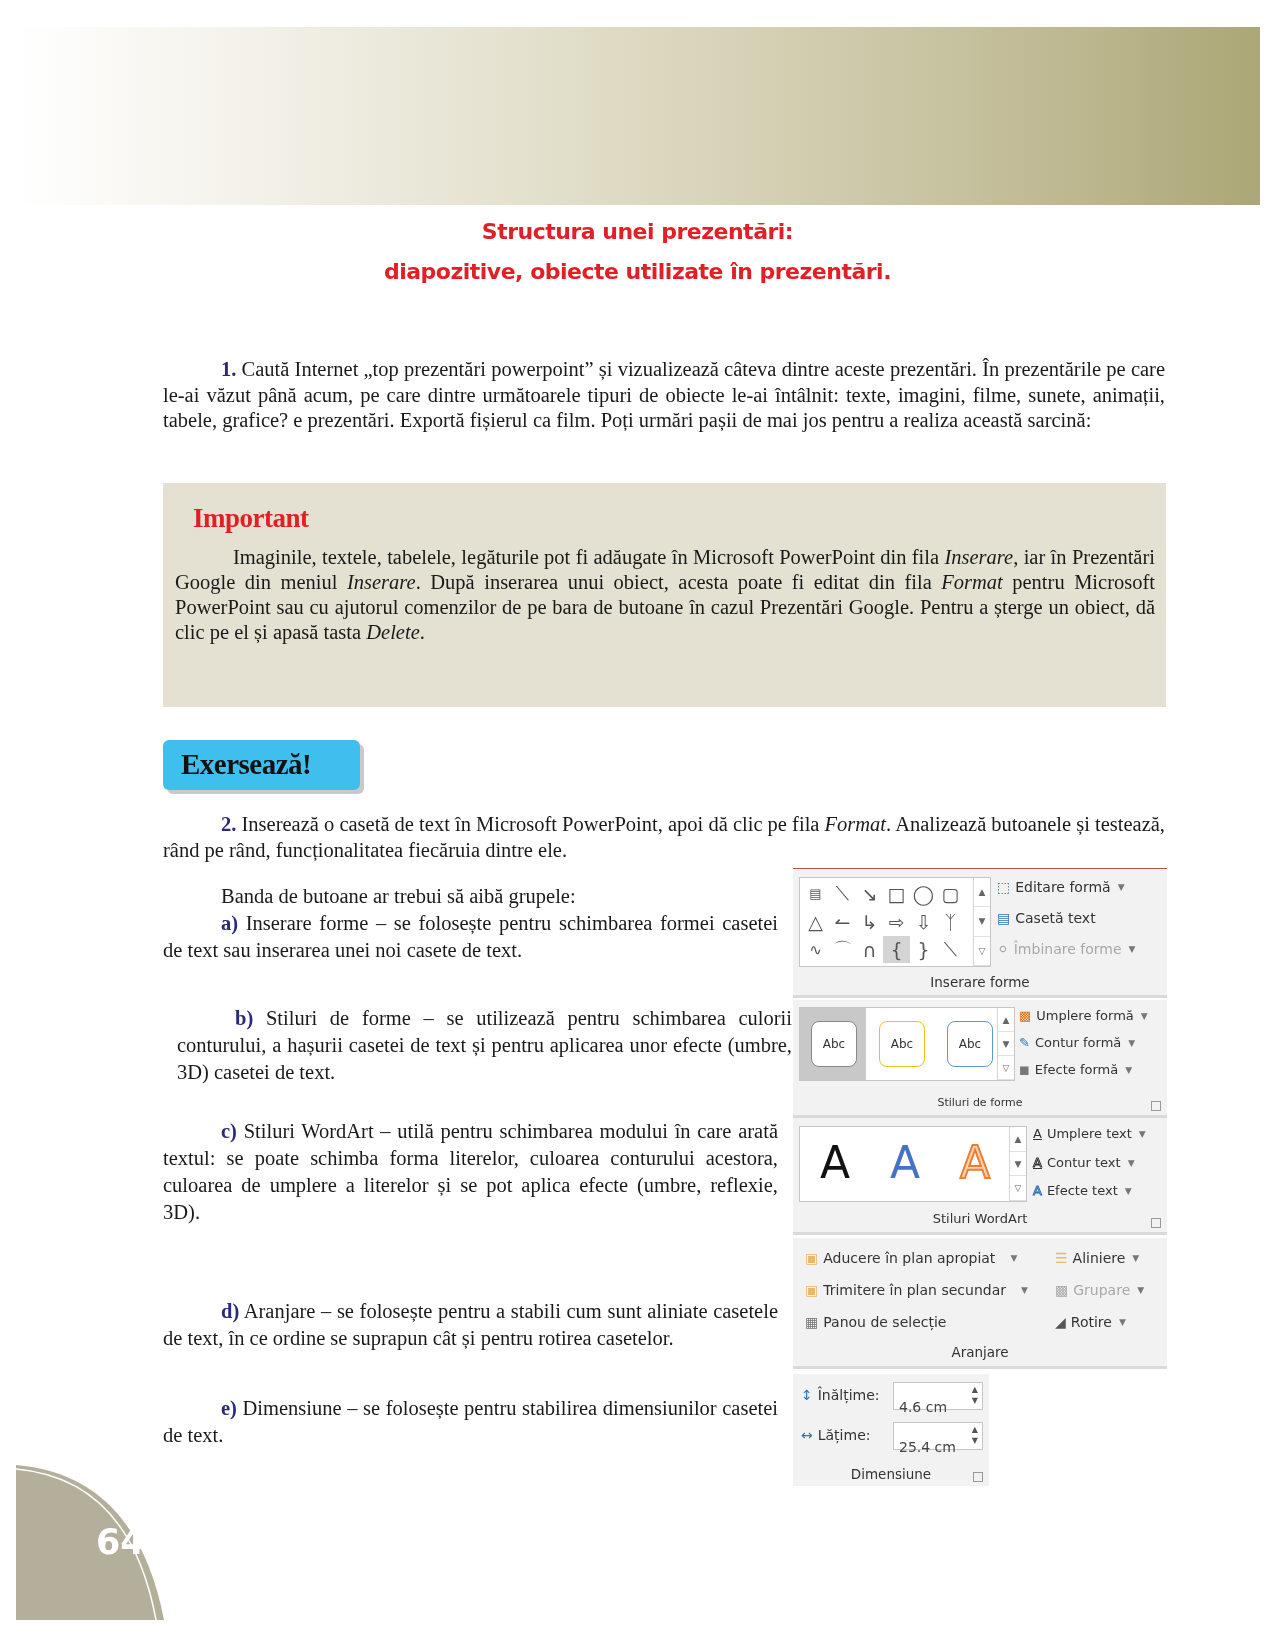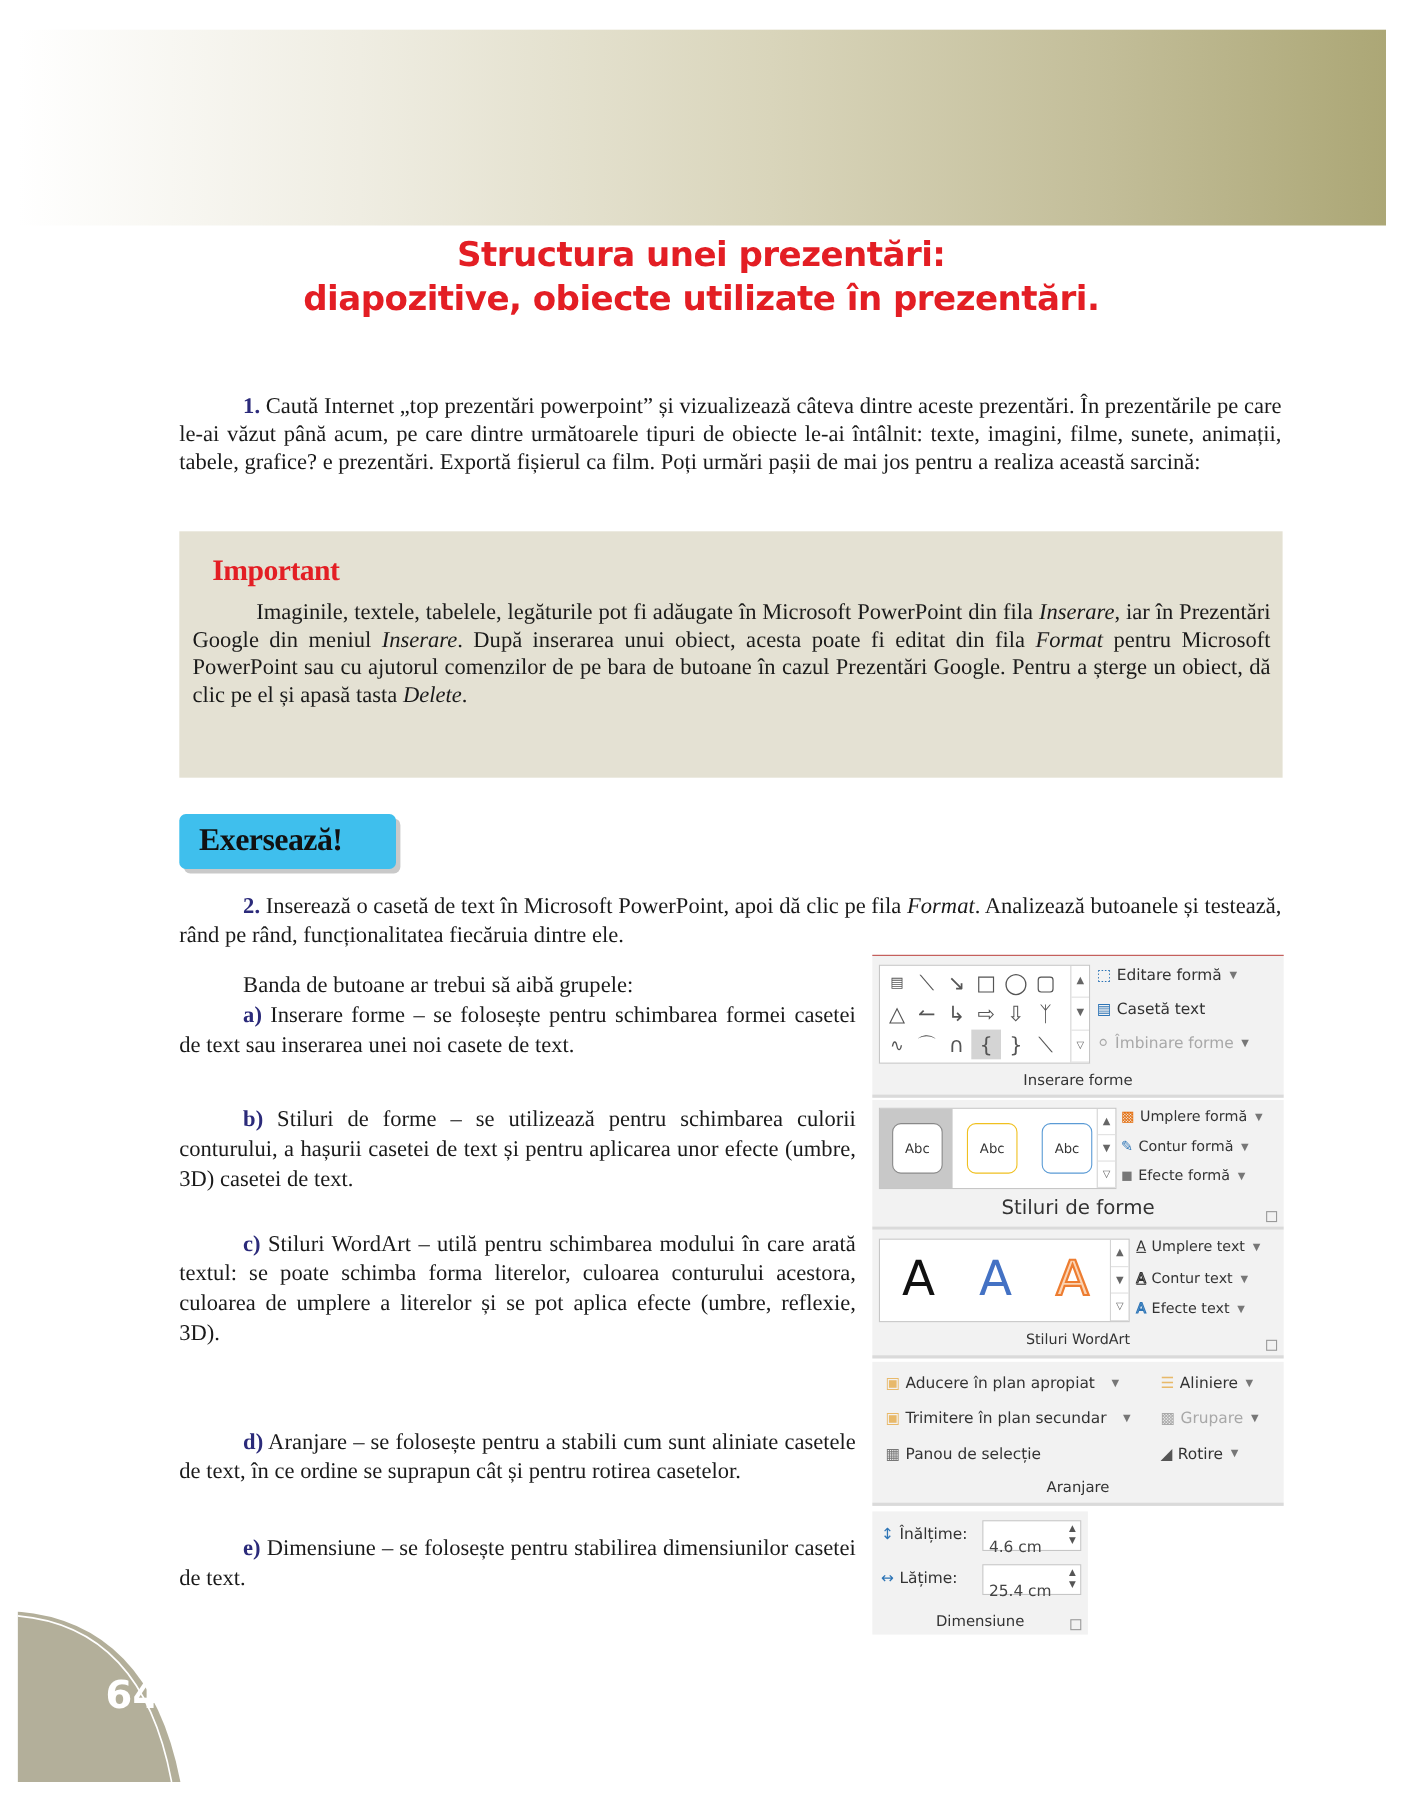--- a/index.html
+++ b/index.html
@@ -2,21 +2,21 @@
 <html><head>
 <meta charset="utf-8">
 <style>
   html, body { margin:0; padding:0; background:#ffffff; }
   body { width:1275px; height:1650px; position:relative; overflow:hidden;
          font-family:"Liberation Serif", serif; color:#1a1a1a; }
   .banner { position:absolute; left:16px; top:27px; width:1244px; height:178px;
             background:linear-gradient(90deg,#ffffff 0%,#efede2 25%,#d9d5bb 55%,#c2bd98 80%,#aca776 100%); }
   .title { position:absolute; left:0; top:212px; width:1275px; text-align:center;
            color:#e31e24; font-family:"DejaVu Sans", sans-serif; font-weight:bold;
-           font-size:31px; line-height:40px; letter-spacing:-0.5px; }
+           font-size:22px; line-height:40px; letter-spacing:-0.5px; }
   .para { position:absolute; font-size:20.5px; line-height:25.5px; text-align:justify; }
   .num { color:#2b2a7a; font-weight:bold; }
   .p1 { left:163px; top:357px; width:1002px; }
   .indent { display:inline-block; width:58px; }
   .important { position:absolute; left:163px; top:483px; width:1003px; height:224px; background:#e4e1d3; }
   .imp-title { position:absolute; left:30px; top:20px; color:#e31e24; font-weight:bold;
                font-family:"Liberation Serif", serif; font-size:27px; letter-spacing:-0.5px; }
   .imp-body { position:absolute; left:12px; top:62px; width:980px; font-size:20.5px; line-height:25px; text-align:justify; }
   .ex-badge { position:absolute; left:163px; top:740px; width:197px; height:50px; background:#3fbfed;
               border-radius:6px; box-shadow:4px 4px 0 #c9c9c9; }
@@ -68,21 +68,21 @@
   <span>Exersează!</span>
 </div>
 
 <div class="para p2">
   <span class="indent"></span><span class="num">2.</span>
   <span>Inserează o casetă de text în Microsoft PowerPoint, apoi dă clic pe fila </span><i>Format</i><span>. Analizează butoanele și testează, rând pe rând, funcționalitatea fiecăruia dintre ele.</span>
 </div>
 
 <div class="left-col" style="top:883px;"><span class="indent"></span><span>Banda de butoane ar trebui să aibă grupele:</span></div>
 <div class="left-col" style="top:910px;"><span class="indent"></span><span class="num">a)</span> <span>Inserare forme – se folosește pentru schimbarea formei casetei de text sau inserarea unei noi casete de text.</span></div>
-<div class="left-col" style="top:1005px;"><span class="indent"></span><span class="num">b)</span> <span>Stiluri de forme – se utilizează pentru schimbarea culorii conturului, a hașurii casetei de text și pentru aplicarea unor efecte  (umbre, 3D) casetei de text.</span></div>
+<div class="left-col" style="top:1005px;margin-left:14px;"><span class="indent"></span><span class="num">b)</span> <span>Stiluri de forme – se utilizează pentru schimbarea culorii conturului, a hașurii casetei de text și pentru aplicarea unor efecte  (umbre, 3D) casetei de text.</span></div>
 <div class="left-col" style="top:1118px;"><span class="indent"></span><span class="num">c)</span> <span>Stiluri WordArt – utilă pentru schimbarea modului în care arată textul: se poate schimba forma literelor, culoarea conturului acestora, culoarea de umplere a literelor și se pot aplica efecte (umbre, reflexie, 3D).</span></div>
 <div class="left-col" style="top:1258px;margin-top:40px;"><span class="indent"></span><span class="num">d)</span> <span>Aranjare – se folosește pentru a stabili cum sunt aliniate casetele de text, în ce ordine se suprapun cât și pentru rotirea casetelor.</span></div>
 <div class="left-col" style="top:1395px;"><span class="indent"></span><span class="num">e)</span> <span>Dimensiune – se folosește pentru stabilirea dimensiunilor casetei de text.</span></div>
 
 <div class="ribbon" style="left:793px; top:868px; width:374px; height:126px; border-top:1px solid #c0504d;">
   <div class="gallery" style="left:6px; top:8px; width:190px; height:88px;">
     <div class="shape-cell" style="left:2px;top:2px;font-size:13px;">▤</div>
     <div class="shape-cell" style="left:29px;top:2px;">⟍</div>
     <div class="shape-cell" style="left:56px;top:2px;">↘</div>
     <div class="shape-cell" style="left:83px;top:2px;">□</div>
@@ -144,21 +144,21 @@
   <div class="rbtn" style="left:226px;top:35px;font-size:13px;">
       <span style="color:#2e75b6;">✎</span>
       <span>Contur formă</span>
       <span class="caret">▼</span>
     </div>
   <div class="rbtn" style="left:226px;top:62px;font-size:13px;">
       <span style="color:#777;">◼</span>
       <span>Efecte formă</span>
       <span class="caret">▼</span>
     </div>
-  <div class="grp-label" style="bottom:6px;font-size:18px;">Stiluri de forme</div>
+  <div class="grp-label" style="bottom:6px;font-size:11px;">Stiluri de forme</div>
   <div class="launcher"></div>
   <div class="sep" style="bottom:-3px;"></div>
 </div>
 
 <div class="ribbon" style="left:793px; top:1118px; width:374px; height:114px;">
   <div class="gallery" style="left:6px; top:8px; width:226px; height:74px;">
     <div class="wa" style="left:20px;top:10px;color:#111;">A</div>
     <div class="wa" style="left:90px;top:10px;color:#4472c4;">A</div>
     <div class="wa" style="left:160px;top:10px;color:#fbd4b4;-webkit-text-stroke:2px #ed7d31;">A</div>
     <div class="scroll" style="right:0;top:0;bottom:0;">

